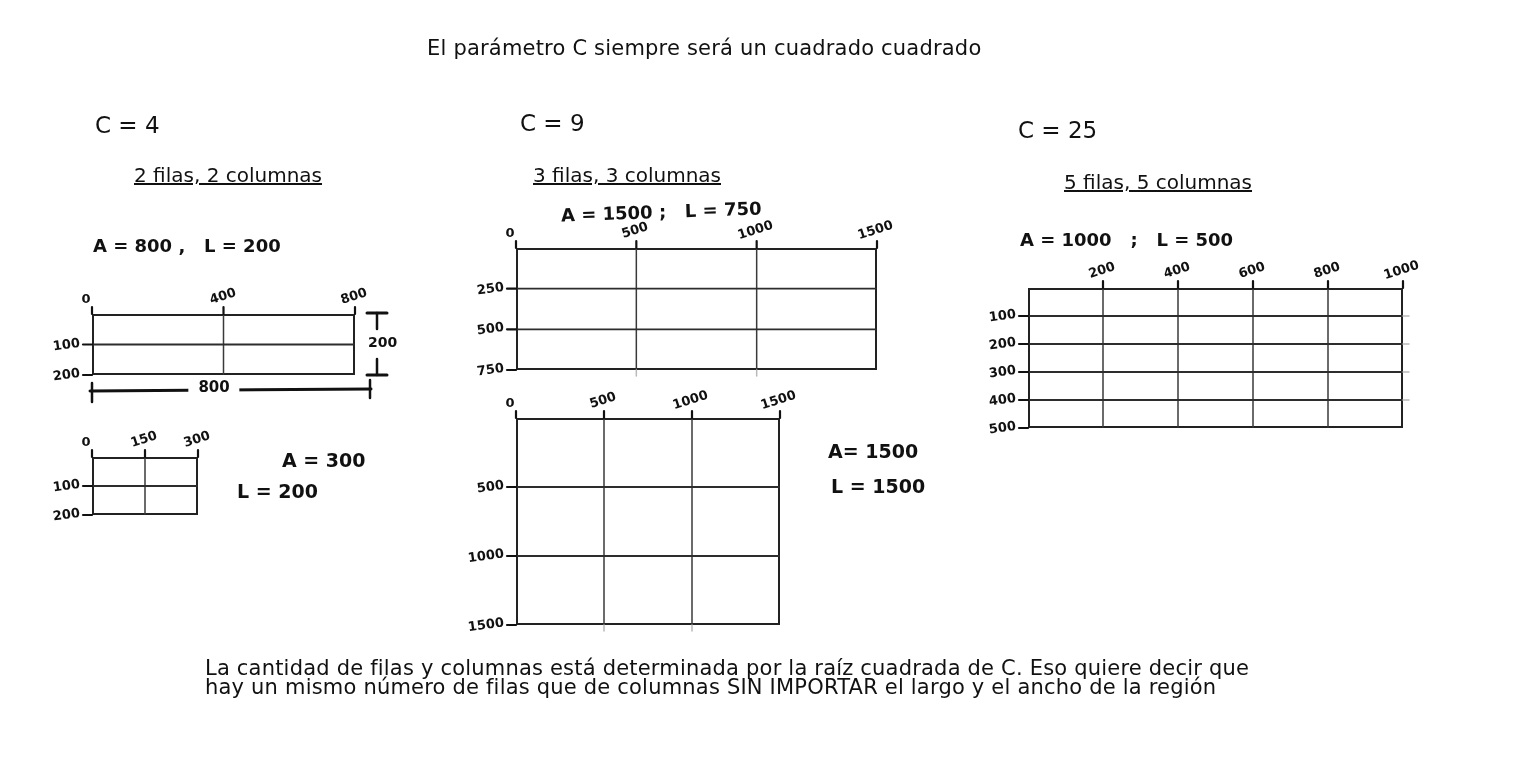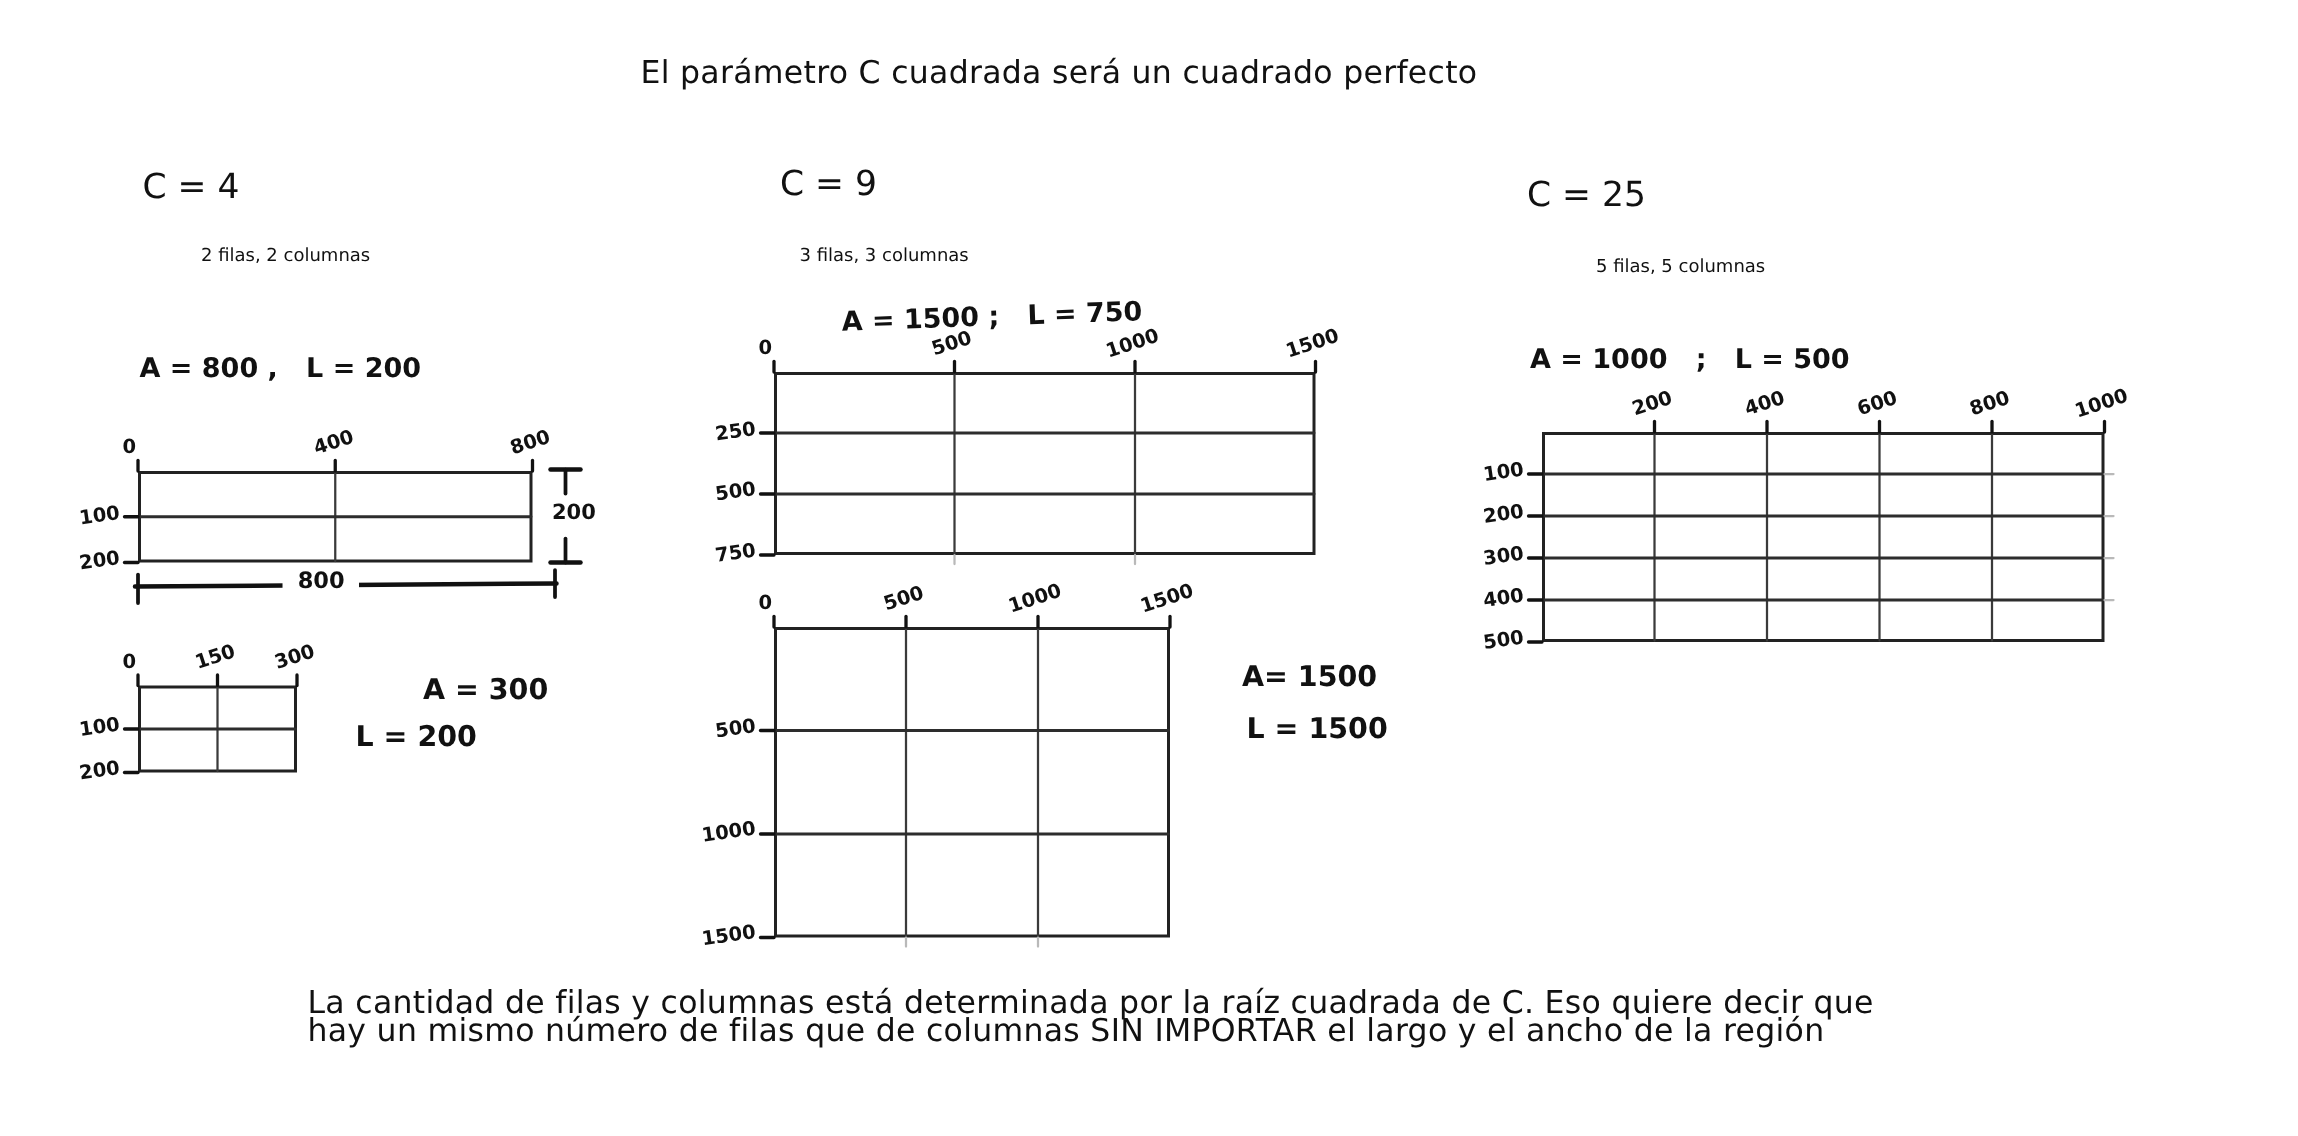--- a/index.html
+++ b/index.html
@@ -3,39 +3,39 @@
 <meta charset="utf-8">
 <style>
   html,body{margin:0;padding:0;background:#fff;}
   .canvas{
     position:relative;width:1532px;height:757px;background:#ffffff;
     font-family:"DejaVu Sans",sans-serif;color:#111;overflow:hidden;
   }
   .abs{position:absolute;white-space:nowrap;}
   .title{font-size:21px;letter-spacing:.2px;}
   .c-head{font-size:23px;}
-  .c-sub{font-size:12px;}
+  .c-sub{font-size:20px;text-decoration:underline;}
   .params{font-size:18px;font-weight:700;white-space:pre;}
   .side-label{font-size:19px;font-weight:700;white-space:pre;}
   .footer-line{font-size:21px;letter-spacing:.2px;}
   .grid{position:absolute;}
   .grid svg{position:absolute;left:0;top:0;overflow:visible;}
   .gx,.gy{position:absolute;font-size:13px;font-weight:700;white-space:nowrap;color:#111;}
   .dim{position:absolute;}
   .dim svg{position:absolute;left:0;top:0;overflow:visible;}
   .dim-label{position:absolute;font-weight:700;color:#111;white-space:nowrap;}
   .dim-label.h800{left:44%;top:0px;transform:translateX(-50%);background:#fff;padding:0 10px;font-size:15px;}
   .dim-label.v200{left:3px;top:24px;font-size:14px;}
 </style>
 </head>
 <body>
 
 <div class="canvas">
 
-  <div class="abs title" style="left:427px;top:36px;">El parámetro C cuadrada será un cuadrado perfecto</div>
+  <div class="abs title" style="left:427px;top:36px;">El parámetro C siempre será un cuadrado cuadrado</div>
 
   <div class="abs c-head" style="left:95px;top:112px;">C = 4</div>
   <div class="abs c-sub" style="left:134px;top:163px;">2 filas, 2 columnas</div>
   <div class="abs params" style="left:93px;top:235px;">A = 800 ,   L = 200</div>
 
   <div class="grid" style="left:92px;top:314px;width:263px;height:61px;">
       <span class="gx" style="left: 0px; top: -23px; transform: translateX(-115%);">0</span>
       <span class="gx" style="left: 131.5px; top: -26px; transform: translateX(-55%) rotate(-18deg);">400</span>
       <span class="gx" style="left: 263px; top: -26px; transform: translateX(-55%) rotate(-18deg);">800</span>
       <span class="gy" style="left: -12px; top: 30.5px; transform: translate(-100%, -55%) rotate(-8deg);">100</span>

